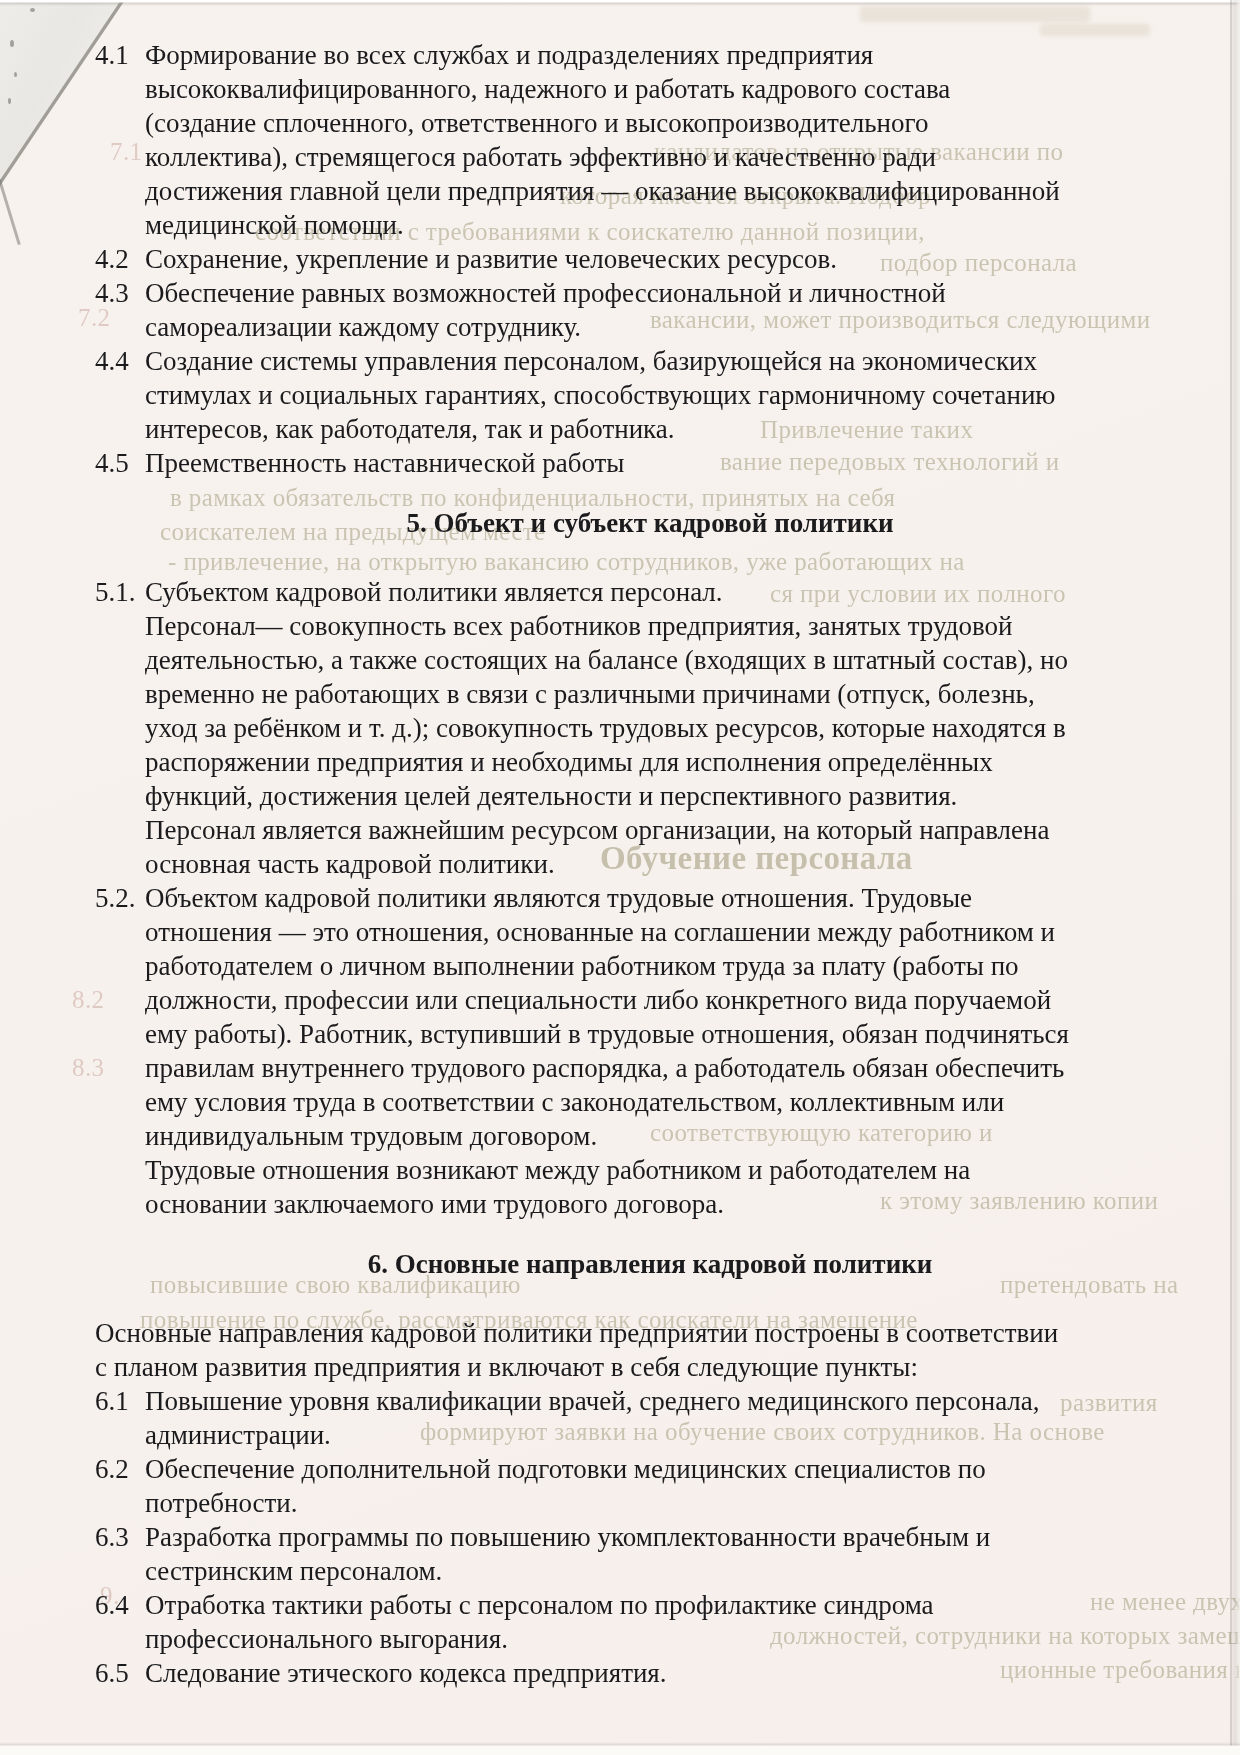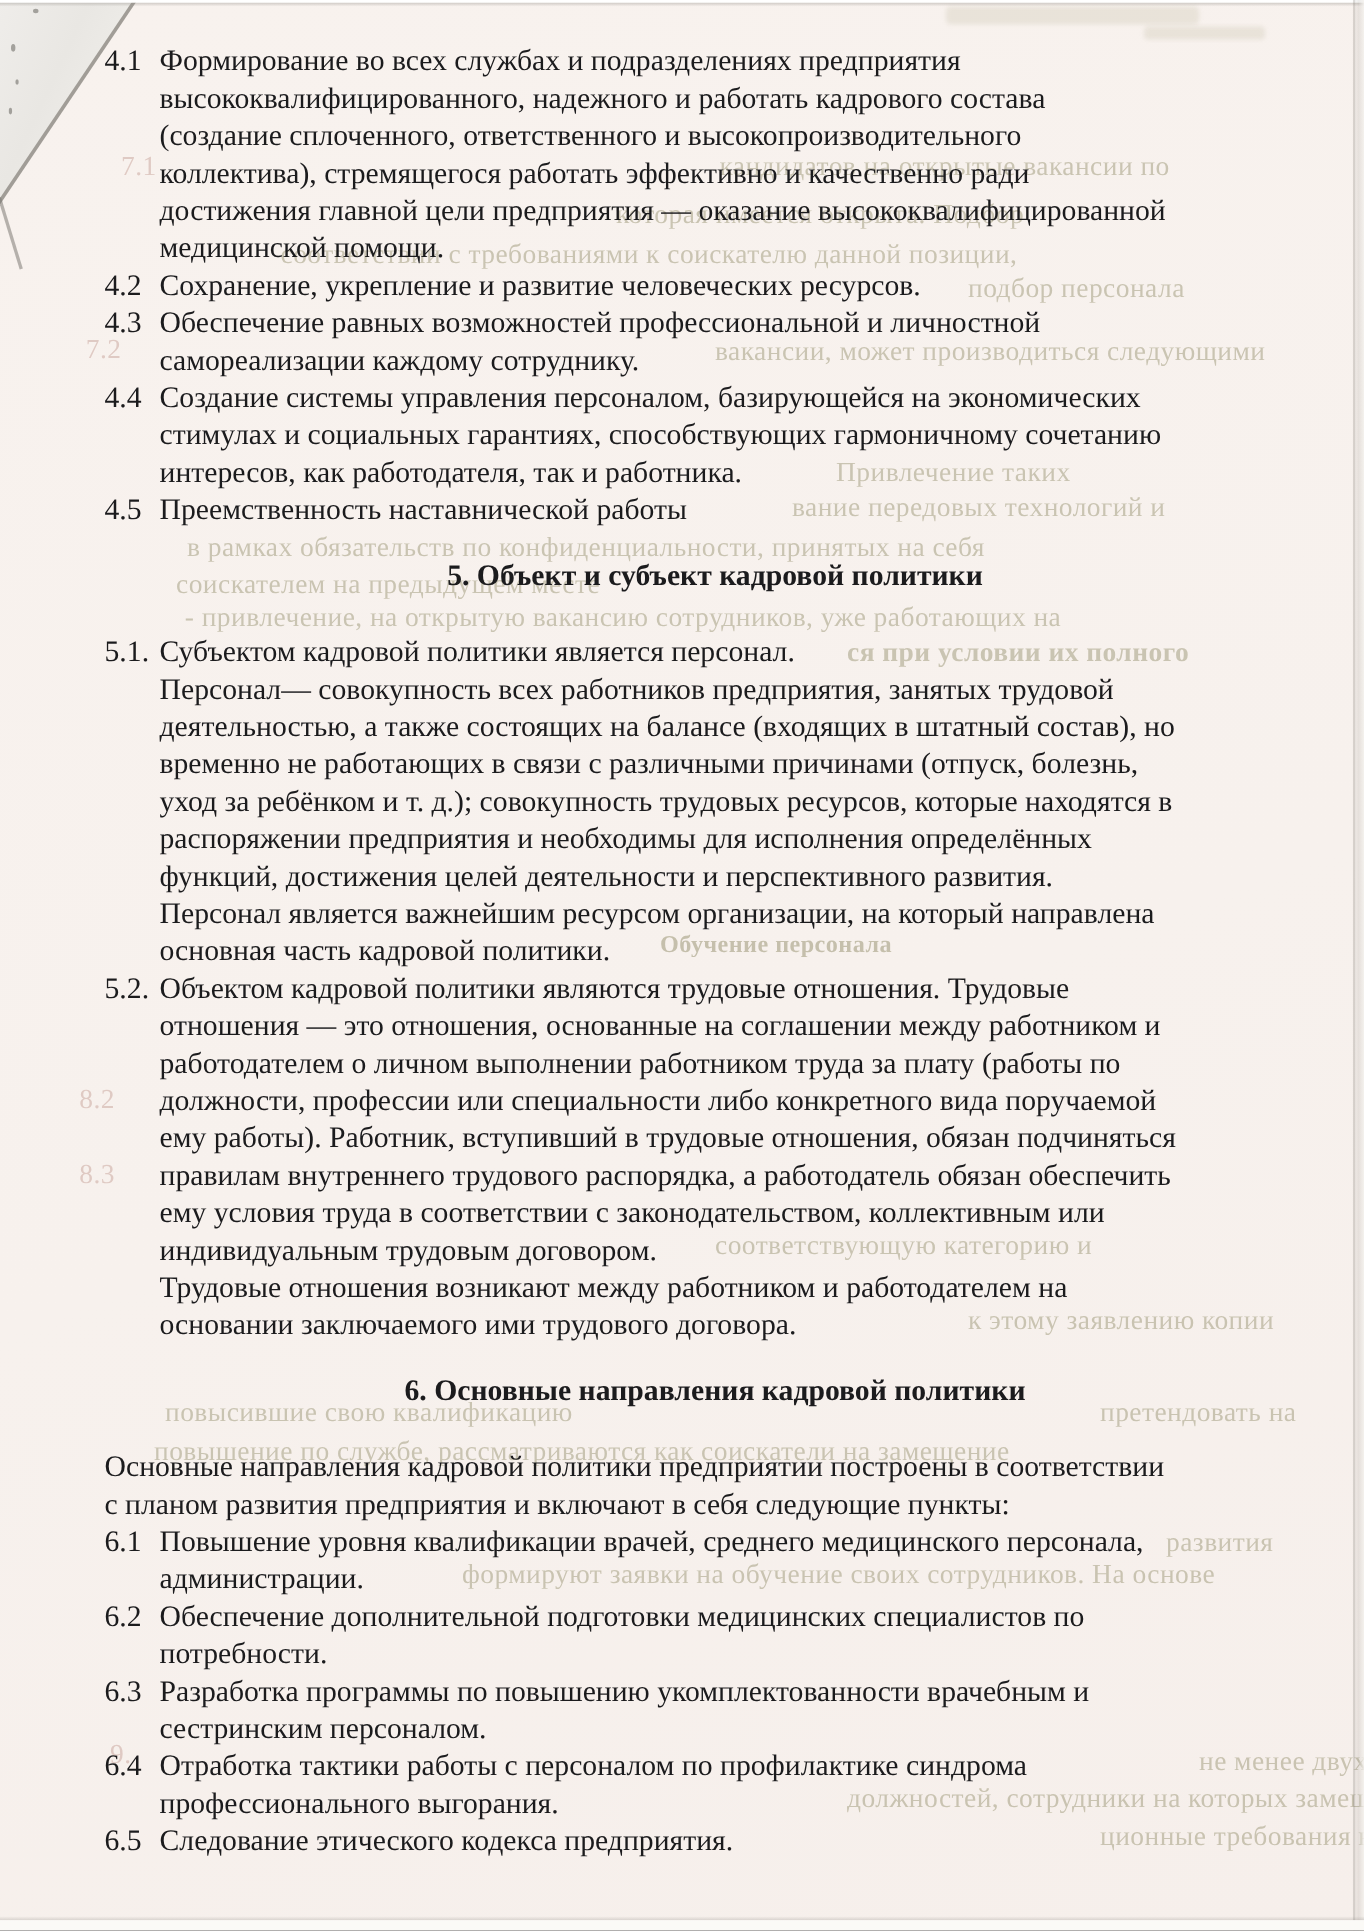--- a/index.html
+++ b/index.html
@@ -25,21 +25,21 @@
   .corner-streak{position:absolute;left:-2px;top:180px;width:3px;height:68px;
     background:#7d7a74;opacity:.55;transform:rotate(-17deg);transform-origin:top left;}
   .speck{position:absolute;background:#5a5751;border-radius:50%;opacity:.5;}
   .smudge{position:absolute;background:rgba(158,152,112,.16);filter:blur(2px);border-radius:4px;}
   
   .bleed{position:absolute;inset:0;pointer-events:none;}
   .bleed span{position:absolute;white-space:nowrap;
     font:25px/32px "Liberation Serif",serif;letter-spacing:.4px;
     color:var(--bleed,#9d9878);opacity:.5;filter:blur(.5px);}
   .bleed span.pink{color:var(--bleed-pink,#c39b92);opacity:.45;}
-  .bleed span.bold{font-weight:bold;font-size:22px;opacity:.55;}
+  .bleed span.bold{font-weight:bold;font-size:33px;opacity:.55;}
   
   .doc{position:absolute;left:95px;top:38px;width:1110px;
     font-size:27px;line-height:34px;color:var(--ink,#1b1b1d);}
   .line{white-space:nowrap;height:34px;}
   .item{position:relative;padding-left:50px;}
   .item>.num{position:absolute;left:0;top:0;line-height:34px;}
   .para{padding-left:0;}
   .heading{font-weight:bold;text-align:center;white-space:nowrap;
     margin:26px 0 35px 0;font-size:27px;line-height:34px;}
 </style>
@@ -53,21 +53,21 @@
       <span class="" style="left: 560px; top: 180px;">которая имеется открыта. Подбор</span>
       <span class="" style="left: 255px; top: 216px;">соответствии с требованиями к соискателю данной позиции,</span>
       <span class="" style="left: 880px; top: 247px;">подбор персонала</span>
       <span class="pink " style="left: 78px; top: 302px;">7.2</span>
       <span class="" style="left: 650px; top: 304px;">вакансии, может производиться следующими</span>
       <span class="" style="left: 760px; top: 414px;">Привлечение таких</span>
       <span class="" style="left: 720px; top: 446px;">вание передовых технологий и</span>
       <span class="" style="left: 170px; top: 482px;">в рамках обязательств по конфиденциальности, принятых на себя</span>
       <span class="" style="left: 160px; top: 516px;">соискателем на предыдущем месте</span>
       <span class="" style="left: 168px; top: 546px;">- привлечение, на открытую вакансию сотрудников, уже работающих на</span>
-      <span class="" style="left: 770px; top: 578px; font-weight: bold;">ся при условии их полного</span>
+      <span class="" style="left: 770px; top: 578px;">ся при условии их полного</span>
       <span class="bold" style="left: 600px; top: 842px;">Обучение персонала</span>
       <span class="pink " style="left: 72px; top: 984px;">8.2</span>
       <span class="pink " style="left: 72px; top: 1052px;">8.3</span>
       <span class="" style="left: 650px; top: 1117px;">соответствующую категорию и</span>
       <span class="" style="left: 880px; top: 1185px;">к этому заявлению копии</span>
       <span class="" style="left: 150px; top: 1269px;">повысившие свою квалификацию</span>
       <span class="" style="left: 1000px; top: 1269px;">претендовать на</span>
       <span class="" style="left: 140px; top: 1304px;">повышение по службе, рассматриваются как соискатели на замещение</span>
       <span class="" style="left: 1060px; top: 1387px;">развития</span>
       <span class="" style="left: 420px; top: 1416px;">формируют заявки на обучение своих сотрудников. На основе</span>

